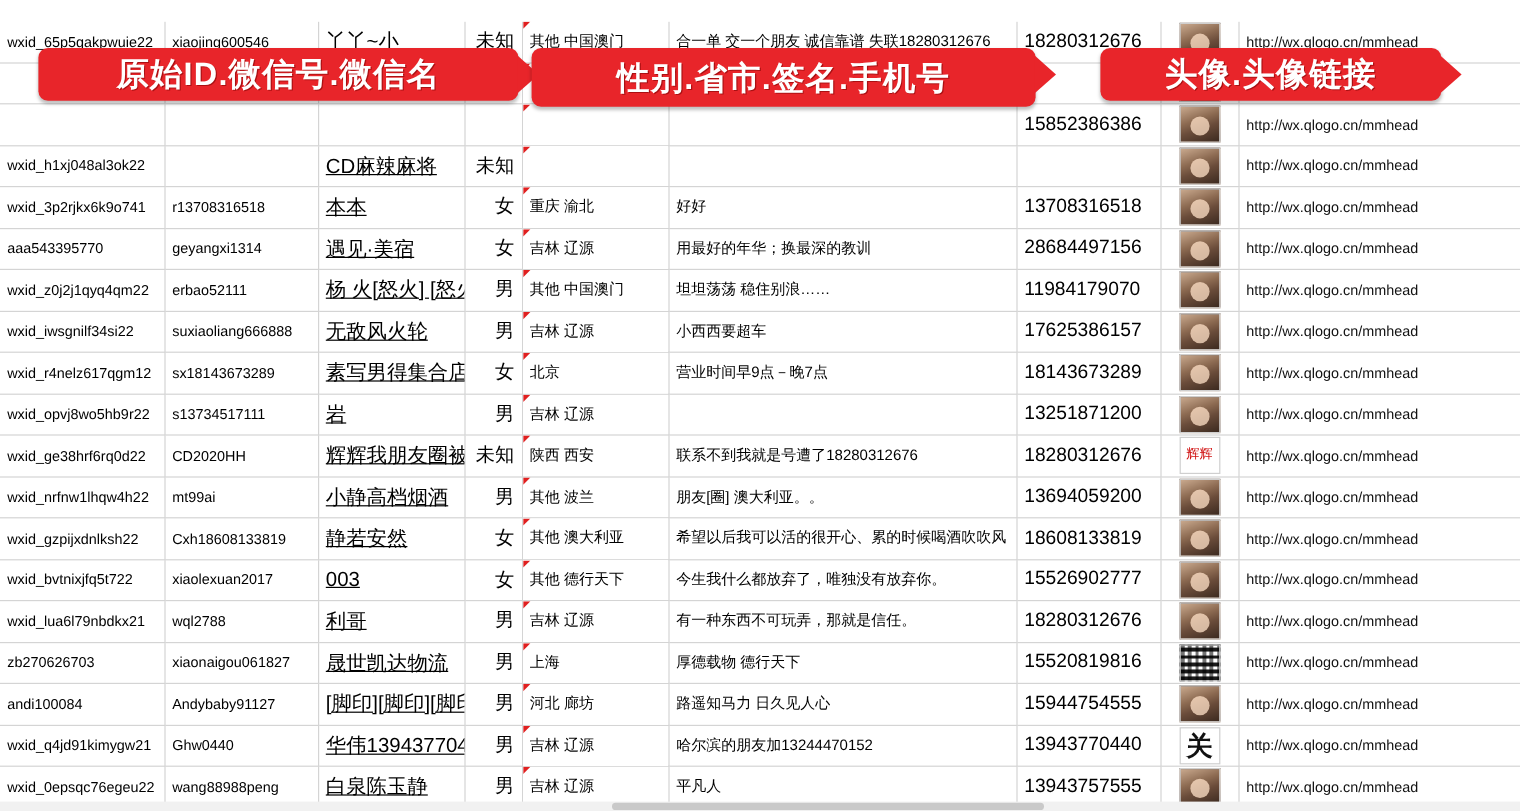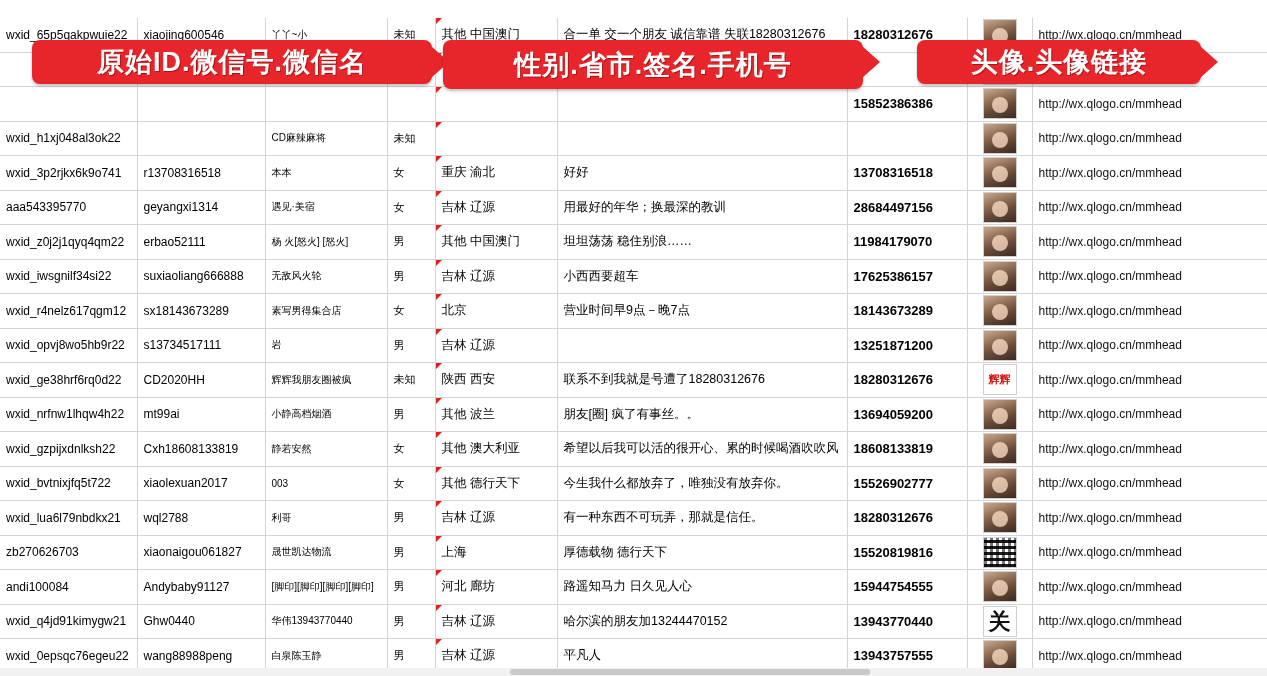--- a/index.html
+++ b/index.html
@@ -48,25 +48,25 @@
   col.c2 { width: 122px; }
   col.c3 { width: 48px; }
   col.c4 { width: 122px; }
   col.c5 { width: 290px; }
   col.c6 { width: 120px; }
   col.c7 { width: 65px; }
   col.c8 { width: 235px; }
 
   td.id      { font-size: 12px; }
   td.wxno    { font-size: 12px; }
-  td.name    { font-size: 10px; }
-  td.gender  { font-size: 11px; text-align: left; }
+  td.name    { font-size: 17px; text-decoration: underline; }
+  td.gender  { font-size: 16px; text-align: right; }
   td.region  { font-size: 12.5px; }
   td.sign    { font-size: 12.5px; }
-  td.phone   { font-size: 13px; font-weight: bold; }
+  td.phone   { font-size: 16px; }
   td.avatar  { padding: 0; text-align: center; }
   td.link    { font-size: 12px; color: #111; }
 
   
   .region-cell {
     position: relative;
     margin-top: 22px;
   }
   .region-cell::before {
     content: "";
@@ -348,31 +348,31 @@
         </tr>
         <tr>
           <td class="id"><span>wxid_ge38hrf6rq0d22</span></td>
           <td class="wxno"><span>CD2020HH</span></td>
           <td class="name"><span>辉辉我朋友圈被疯</span></td>
           <td class="gender"><span>未知</span></td>
           <td class="region region-cell"><span>陕西 西安</span></td>
           <td class="sign"><span>联系不到我就是号遭了18280312676</span></td>
           <td class="phone"><span>18280312676</span></td>
           <td class="avatar">
-            <span class="avatar-box" style="background: rgb(255, 255, 255); color: rgb(208, 16, 16); font-size: 11px; font-weight: bold; line-height: 29px; text-align: center;">辉辉</span>
+            <span class="avatar-box" style="background: rgb(255, 255, 255); color: rgb(208, 16, 16); font-size: 11px; font-weight: normal; line-height: 29px; text-align: center;">辉辉</span>
           </td>
           <td class="link"><span>http://wx.qlogo.cn/mmhead</span></td>
         </tr>
         <tr>
           <td class="id"><span>wxid_nrfnw1lhqw4h22</span></td>
           <td class="wxno"><span>mt99ai</span></td>
           <td class="name"><span>小静高档烟酒</span></td>
           <td class="gender"><span>男</span></td>
           <td class="region region-cell"><span>其他 波兰</span></td>
-          <td class="sign"><span>朋友[圈] 疯了有事丝。。</span></td>
+          <td class="sign"><span>朋友[圈] 澳大利亚。。</span></td>
           <td class="phone"><span>13694059200</span></td>
           <td class="avatar">
             <span class="avatar-box" style="background: linear-gradient(160deg, rgb(201, 169, 142) 0%, rgb(141, 107, 82) 38%, rgb(106, 76, 58) 60%, rgb(60, 42, 32) 100%);">
               <span style="position: absolute; left: 50%; top: 55%; transform: translate(-50%, -50%); width: 16px; height: 16px; border-radius: 50%; background: rgba(255, 225, 200, 0.75);"></span>
             </span>
           </td>
           <td class="link"><span>http://wx.qlogo.cn/mmhead</span></td>
         </tr>
         <tr>
           <td class="id"><span>wxid_gzpijxdnlksh22</span></td>

